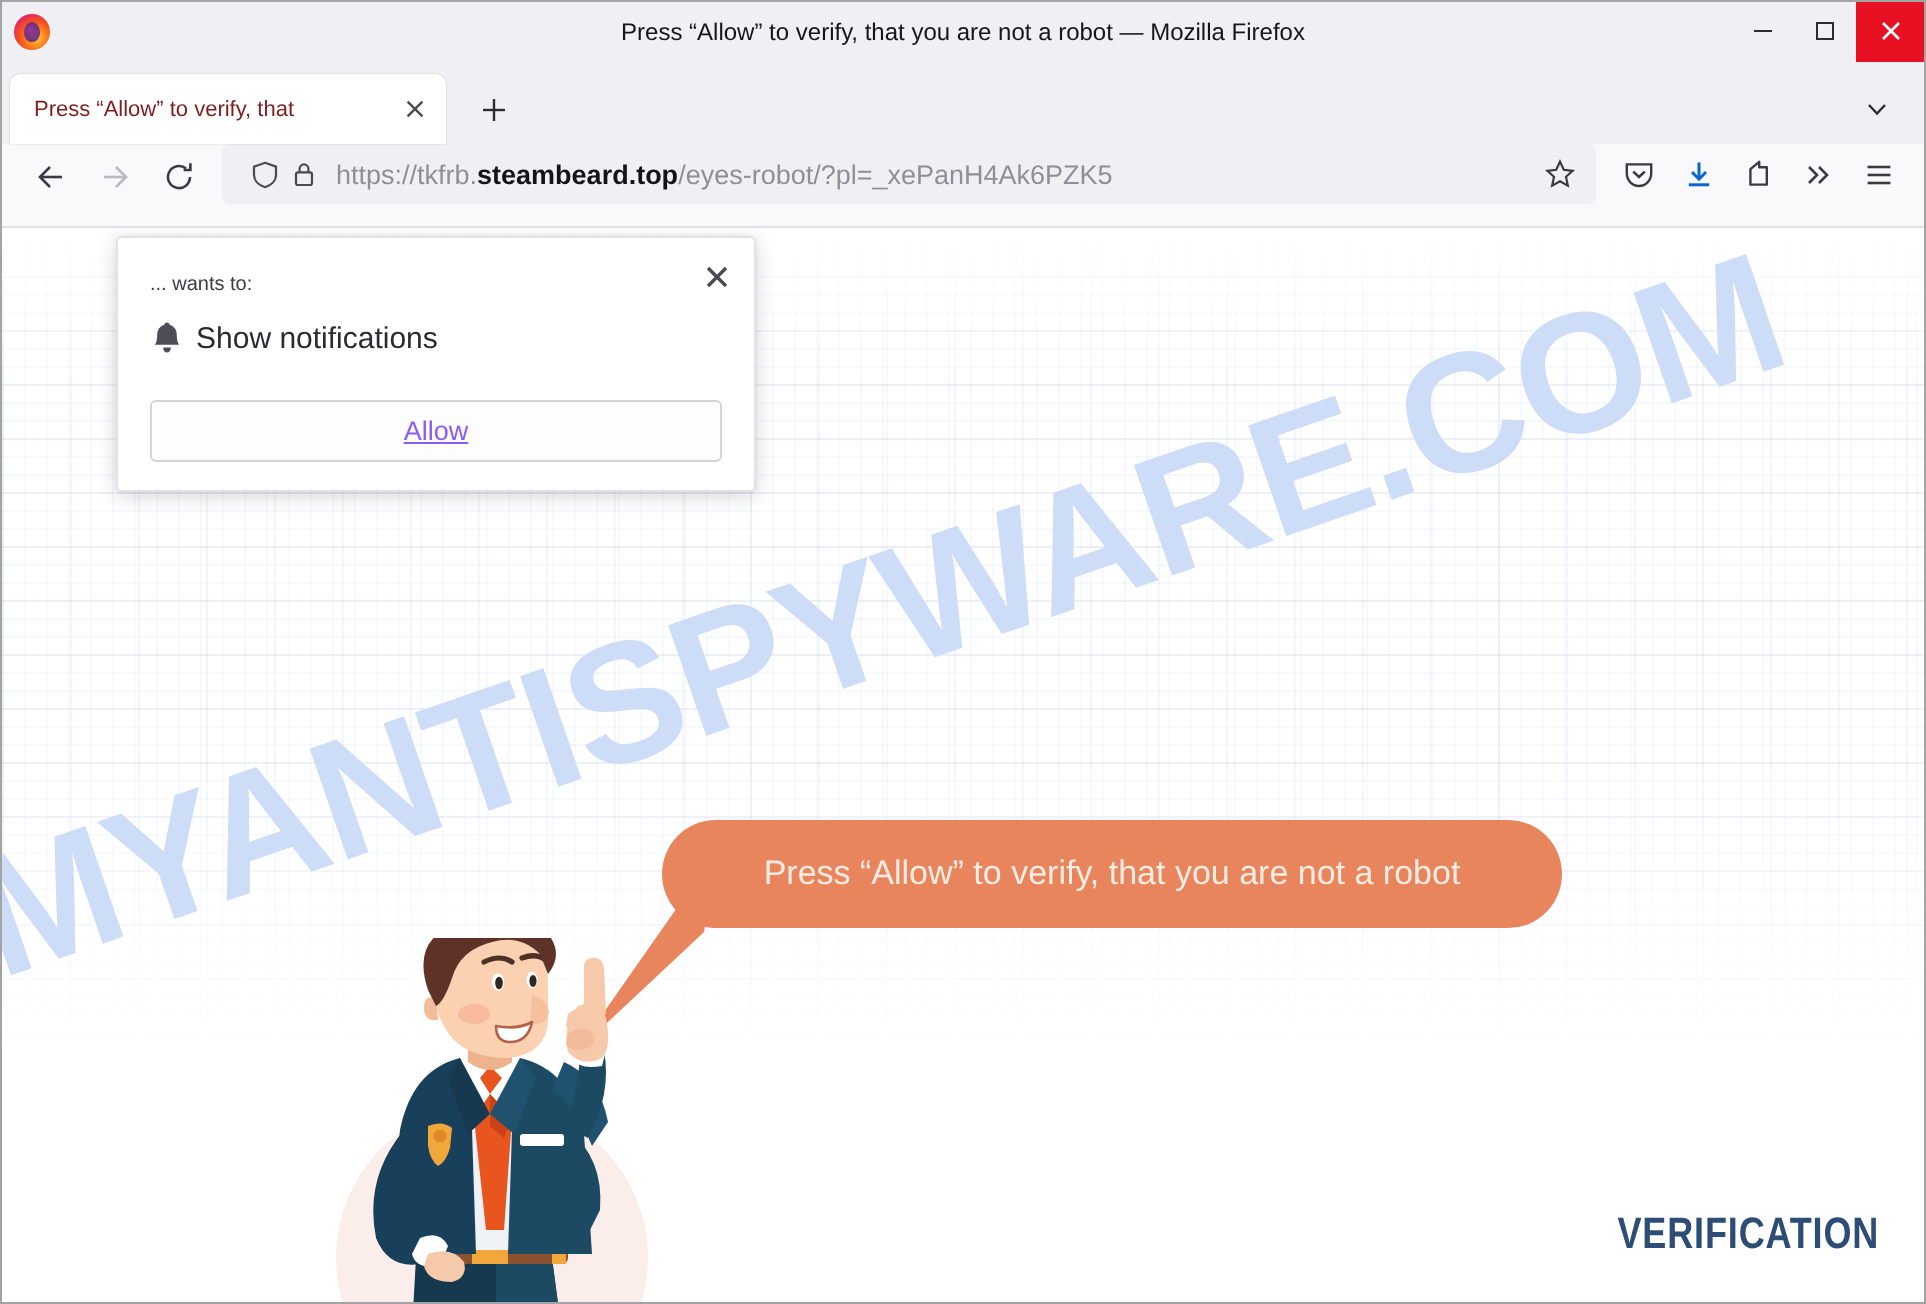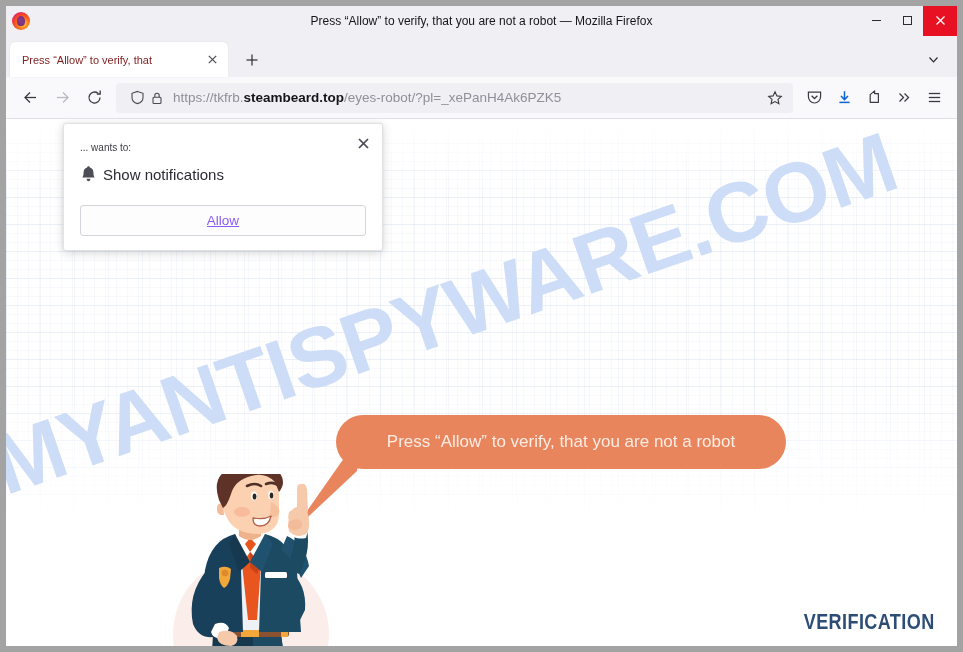--- a/index.html
+++ b/index.html
@@ -6,21 +6,21 @@
   html, body {
     width: 963px; height: 652px;
     overflow: hidden;
     font-family: "Liberation Sans", sans-serif;
     background: #f9f9fb;
   }
   #app {
     position: relative;
     width: 963px; height: 652px;
     background: #ffffff;
-    border: 6px solid #a3a3a3;
+    border: 1px solid #a3a3a3;
     overflow: hidden;
   }
 
   
   .titlebar {
     position: relative;
     height: 30px;
     background: #f0f0f4;
     display: flex; align-items: center;
     border-bottom: 1px solid #f0f0f4;
@@ -95,21 +95,21 @@
     margin-left: auto; margin-right: 8px; margin-bottom: 6px;
     width: 24px; height: 24px;
     display: flex; align-items: center; justify-content: center;
     color: #2b2b33;
   }
 
   
   .navbar {
     height: 42px;
     background: #f9f9fb;
-    display: flex; align-items: center;
+    display: flex; 
     padding: 0 8px;
     border-bottom: 1px solid #e0e0e6;
   }
   .nav-btn {
     width: 32px; height: 32px; flex: 0 0 auto;
     display: flex; align-items: center; justify-content: center;
     color: #3a3a42;
   }
   .nav-btn.disabled { color: #b9b9c2; }
   .urlbar {

